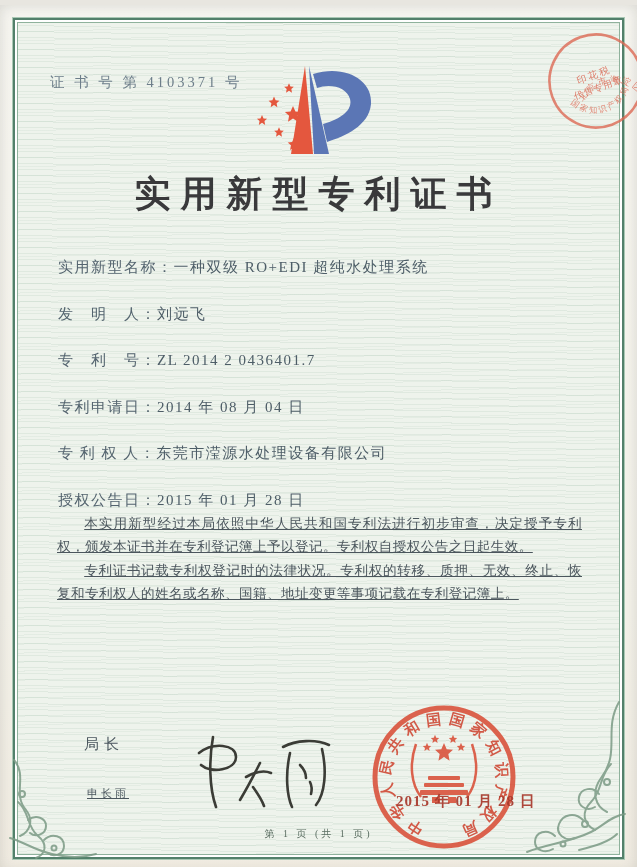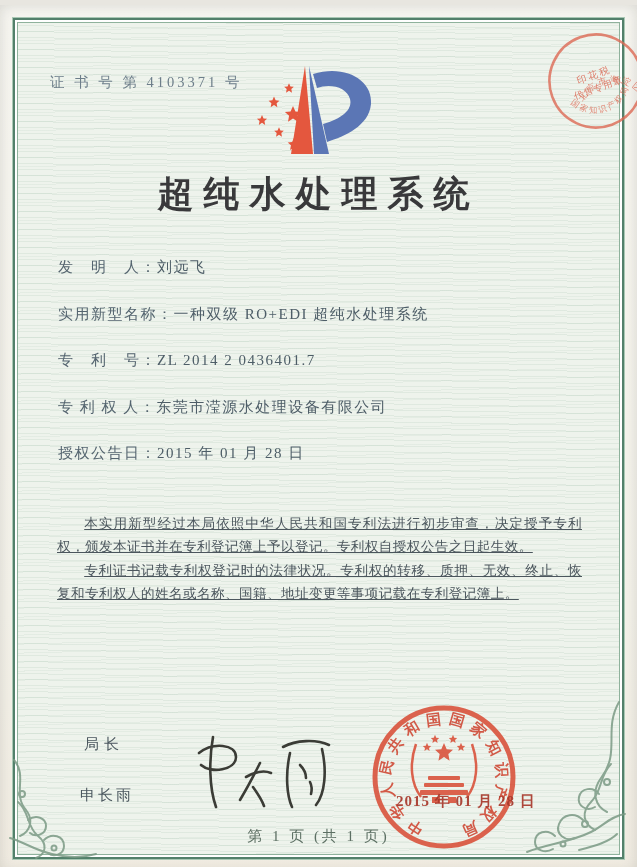--- a/index.html
+++ b/index.html
@@ -35,31 +35,31 @@
   .fields{position:absolute;left:58px;top:253px;width:525px;}
   .field{height:26px;margin-bottom:20.5px;font-size:15px;color:#54646f;letter-spacing:1.5px;white-space:nowrap;}
   .field .val{color:#4d5d67;}
   .body-text{
     position:absolute;left:57px;right:55px;top:507px;
     font-size:13.6px;line-height:23.4px;color:#4b565d;
     text-align:justify;letter-spacing:.4px;
   }
   .body-text p{margin:0;text-indent:2em;text-decoration:underline;}
   .sig-title{position:absolute;left:84px;top:730px;font-size:15px;color:#4a565e;letter-spacing:5px;}
-  .sig-name{position:absolute;left:80px;top:781px;font-size:15px;color:#4a565e;letter-spacing:3px;}
+  .sig-name{position:absolute;left:87px;top:781px;font-size:11px;color:#4a565e;letter-spacing:3px;text-decoration:underline;}
   .signature{position:absolute;left:183px;top:720px;width:172px;height:96px;}
   .seal{position:absolute;left:369px;top:697px;width:150px;height:150px;opacity:.88;}
   .seal-date{
     position:absolute;left:396px;top:787px;
     font-size:15px;font-weight:bold;color:#a8392c;letter-spacing:1px;opacity:.92;
   }
   .tax-stamp{position:absolute;left:534px;top:14px;width:124px;height:124px;transform:rotate(-20deg);opacity:.8;}
   .footer{
     position:absolute;left:0;right:0;top:822px;text-align:center;
-    font-size:15px;color:#5c6f63;letter-spacing:3px;
+    font-size:10px;color:#5c6f63;letter-spacing:3px;
   }
   .ornament-br{position:absolute;right:6px;bottom:10px;width:132px;height:168px;}
   .ornament-bl{position:absolute;left:4px;bottom:6px;width:102px;height:112px;}
 </style>
 </head>
 <body>
 
 <div class="page">
 
   <div class="inner-bg"></div>
@@ -77,26 +77,27 @@
       <use href="#star" transform="translate(50,54) scale(1.35)"></use>
       <use href="#star" transform="translate(19,60) scale(0.85)"></use>
       <use href="#star" transform="translate(36,72) scale(0.8)"></use>
       <use href="#star" transform="translate(51,84) scale(1.05)"></use>
     </g>
     <polygon points="62,6 70,94 48,94" fill="#e4573e"></polygon>
     <polygon points="66,6 86,94 71,94" fill="#5b76b5"></polygon>
     <path d="M70,14 C102,4 130,20 128,44 C126,66 102,76 84,82 L80,64 C98,59 110,50 107,39 C104,27 87,23 74,28 Z" fill="#5b76b5"></path>
   </svg>
 
-  <div class="title">超纯水处理系统</div>
+  <div class="title">实用新型专利证书</div>
 
   <div class="fields">
+    <div class="field"><span>实用新型名称：</span><span class="val">一种双级 RO+EDI 超纯水处理系统</span></div>
     <div class="field"><span>发　明　人：</span><span class="val">刘远飞</span></div>
-    <div class="field"><span>实用新型名称：</span><span class="val">一种双级 RO+EDI 超纯水处理系统</span></div>
     <div class="field"><span>专　利　号：</span><span class="val">ZL 2014 2 0436401.7</span></div>
+    <div class="field"><span>专利申请日：</span><span class="val">2014 年 08 月 04 日</span></div>
     <div class="field"><span>专 利 权 人：</span><span class="val">东莞市滢源水处理设备有限公司</span></div>
     <div class="field"><span>授权公告日：</span><span class="val">2015 年 01 月 28 日</span></div>
   </div>
 
   <div class="body-text">
     <p>本实用新型经过本局依照中华人民共和国专利法进行初步审查，决定授予专利权，颁发本证书并在专利登记簿上予以登记。专利权自授权公告之日起生效。</p>
     <p>专利证书记载专利权登记时的法律状况。专利权的转移、质押、无效、终止、恢复和专利权人的姓名或名称、国籍、地址变更等事项记载在专利登记簿上。</p>
   </div>
 
   <div class="sig-title">局长</div>

